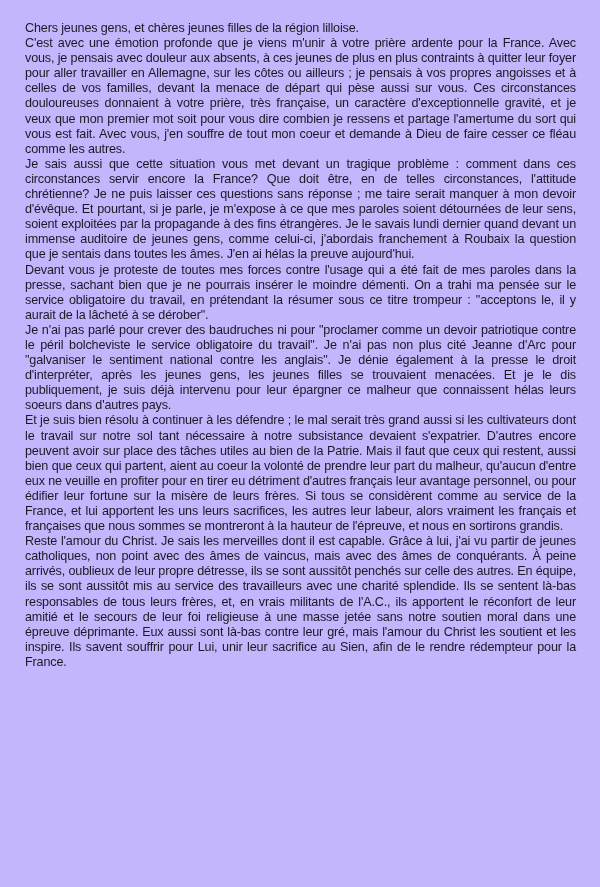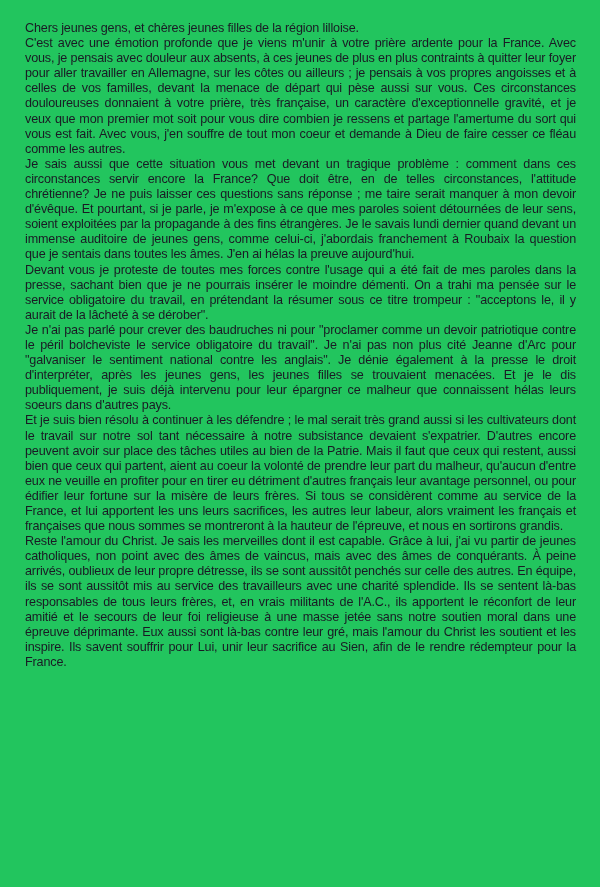--- a/index.html
+++ b/index.html
@@ -8,21 +8,21 @@
     padding: 0;
     background: #ffffff;
   }
   body {
     font-family: "Liberation Sans", sans-serif;
   }
   .page {
     position: relative;
     width: 600px;
     height: 887px;
-    background: #22c55e;
+    background: #c4b5fd;
     overflow: hidden;
     box-sizing: border-box;
   }
   .text-block {
     position: absolute;
     left: 25px;
     top: 21px;
     width: 551px;
   }
   .para {

